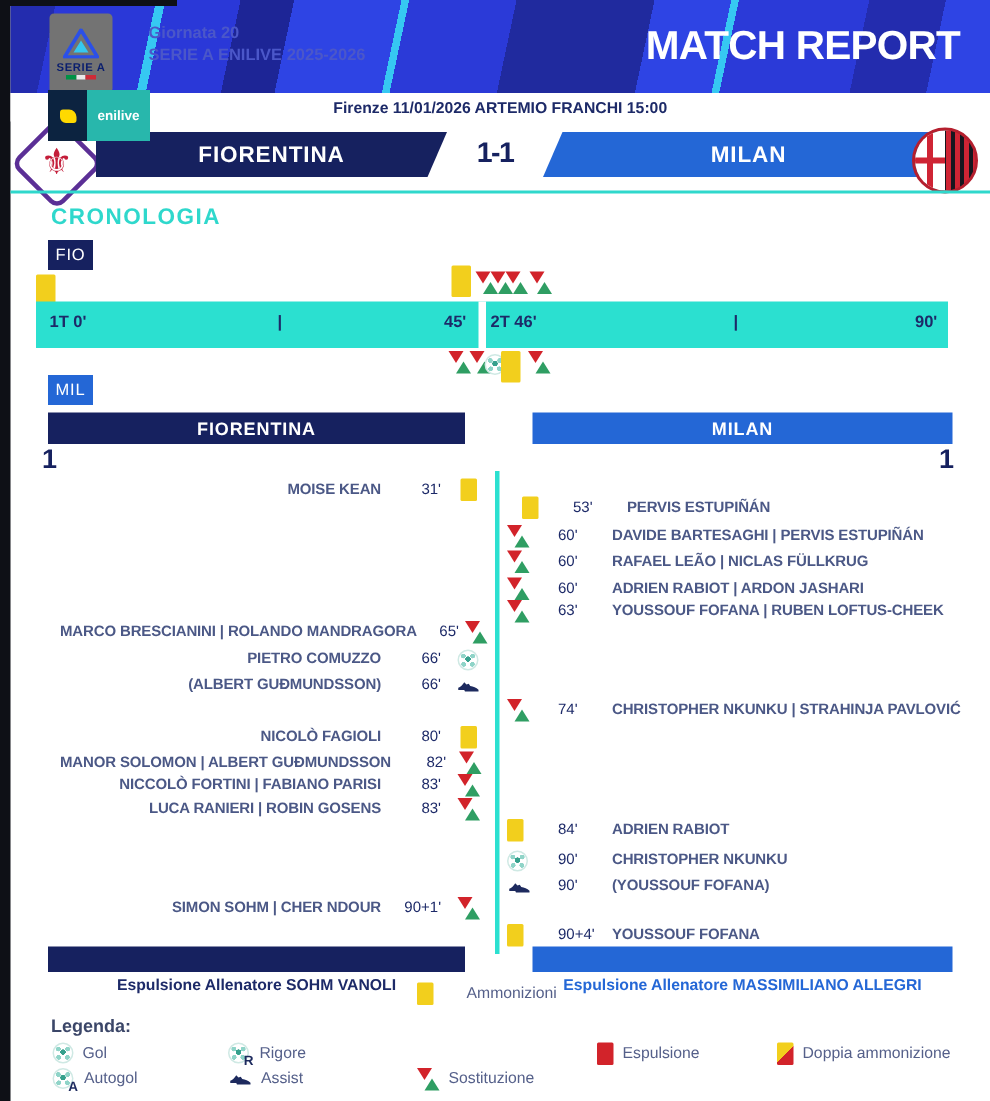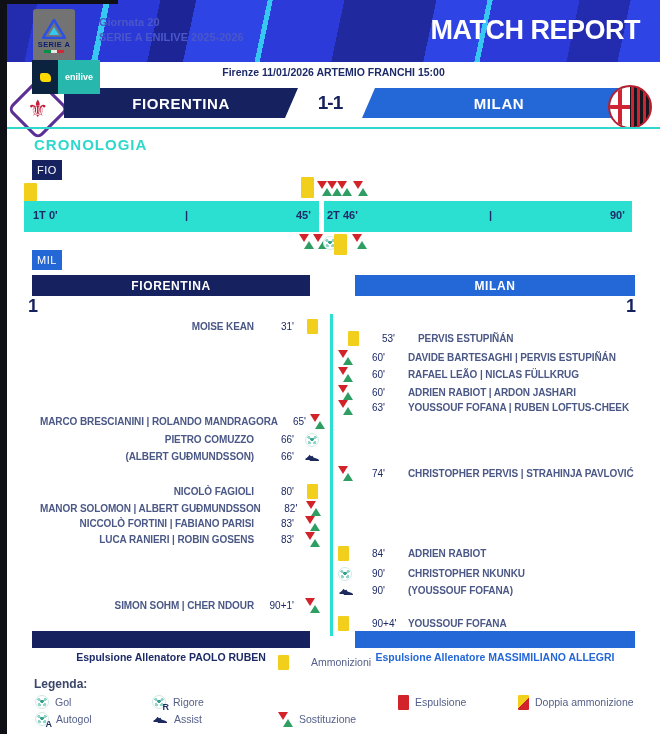--- a/index.html
+++ b/index.html
@@ -302,21 +302,21 @@
         <i class="sub"></i>
       </span>
     <span class="min">63'</span>
     <span class="nm">YOUSSOUF FOFANA | RUBEN LOFTUS-CHEEK</span>
   </div>
   <div class="ev ev-r" style="top:465px;">
     <span class="icw">
         <i class="sub"></i>
       </span>
     <span class="min">74'</span>
-    <span class="nm">CHRISTOPHER PERVIS | STRAHINJA PAVLOVIĆ</span>
+    <span class="nm">CHRISTOPHER NKUNKU | STRAHINJA PAVLOVIĆ</span>
   </div>
   <div class="ev ev-r" style="top:545px;">
     <span class="icw">
         <i class="card y"></i>
       </span>
     <span class="min">84'</span>
     <span class="nm">ADRIEN RABIOT</span>
   </div>
   <div class="ev ev-r" style="top:565px;">
     <span class="icw">
@@ -337,21 +337,21 @@
   <div class="ev ev-r" style="top:615px;">
     <span class="icw">
         <i class="card y"></i>
       </span>
     <span class="min">90+4'</span>
     <span class="nm">YOUSSOUF FOFANA</span>
   </div>
 
   <div class="coachbar home"></div>
   <div class="coachbar away"></div>
-  <div class="coachnote home">Espulsione Allenatore PAOLO RUBEN</div>
+  <div class="coachnote home">Espulsione Allenatore SOHM VANOLI</div>
   <div class="coachnote away">Espulsione Allenatore MASSIMILIANO ALLEGRI</div>
 
   <div class="legend-title">Legenda:</div>
   <div class="lg" style="left:35px;top:694px;">
     <i class="ball"></i>
     <span>Gol</span>
   </div>
   <div class="lg" style="left:35px;top:711px;">
     <span class="ballwrap"><i class="ball"></i><b class="bl">A</b></span>
     <span>Autogol</span>

